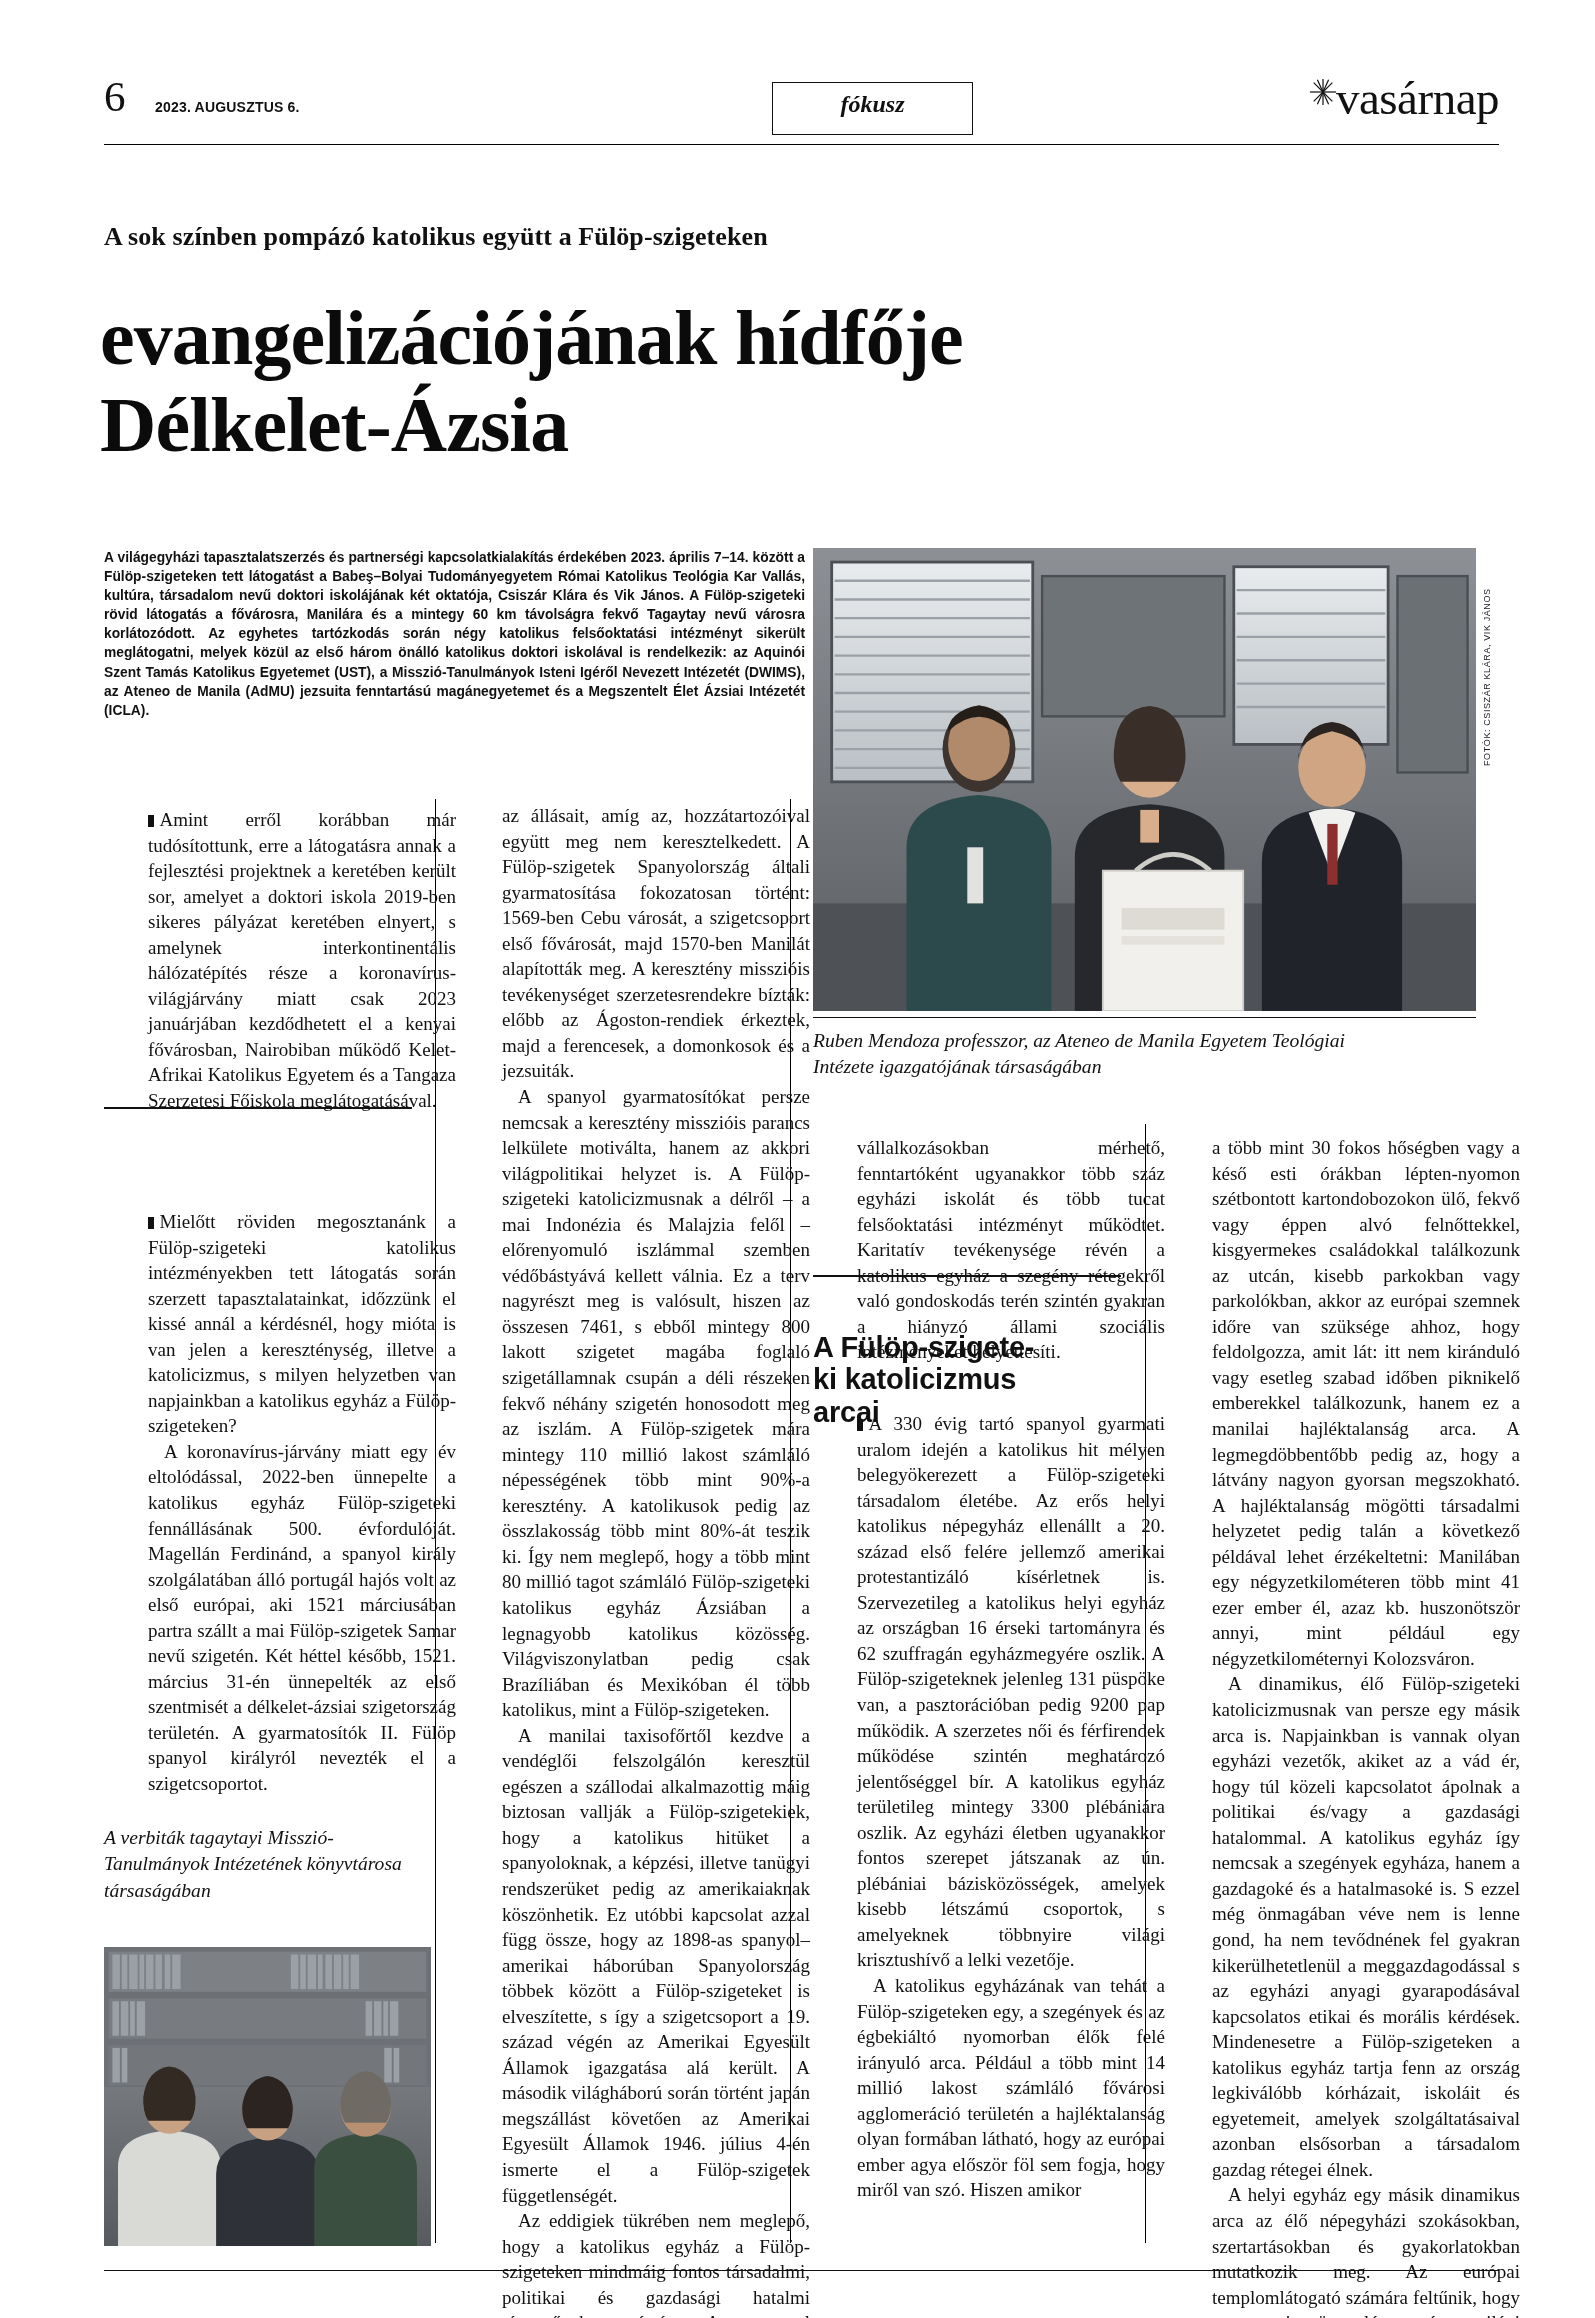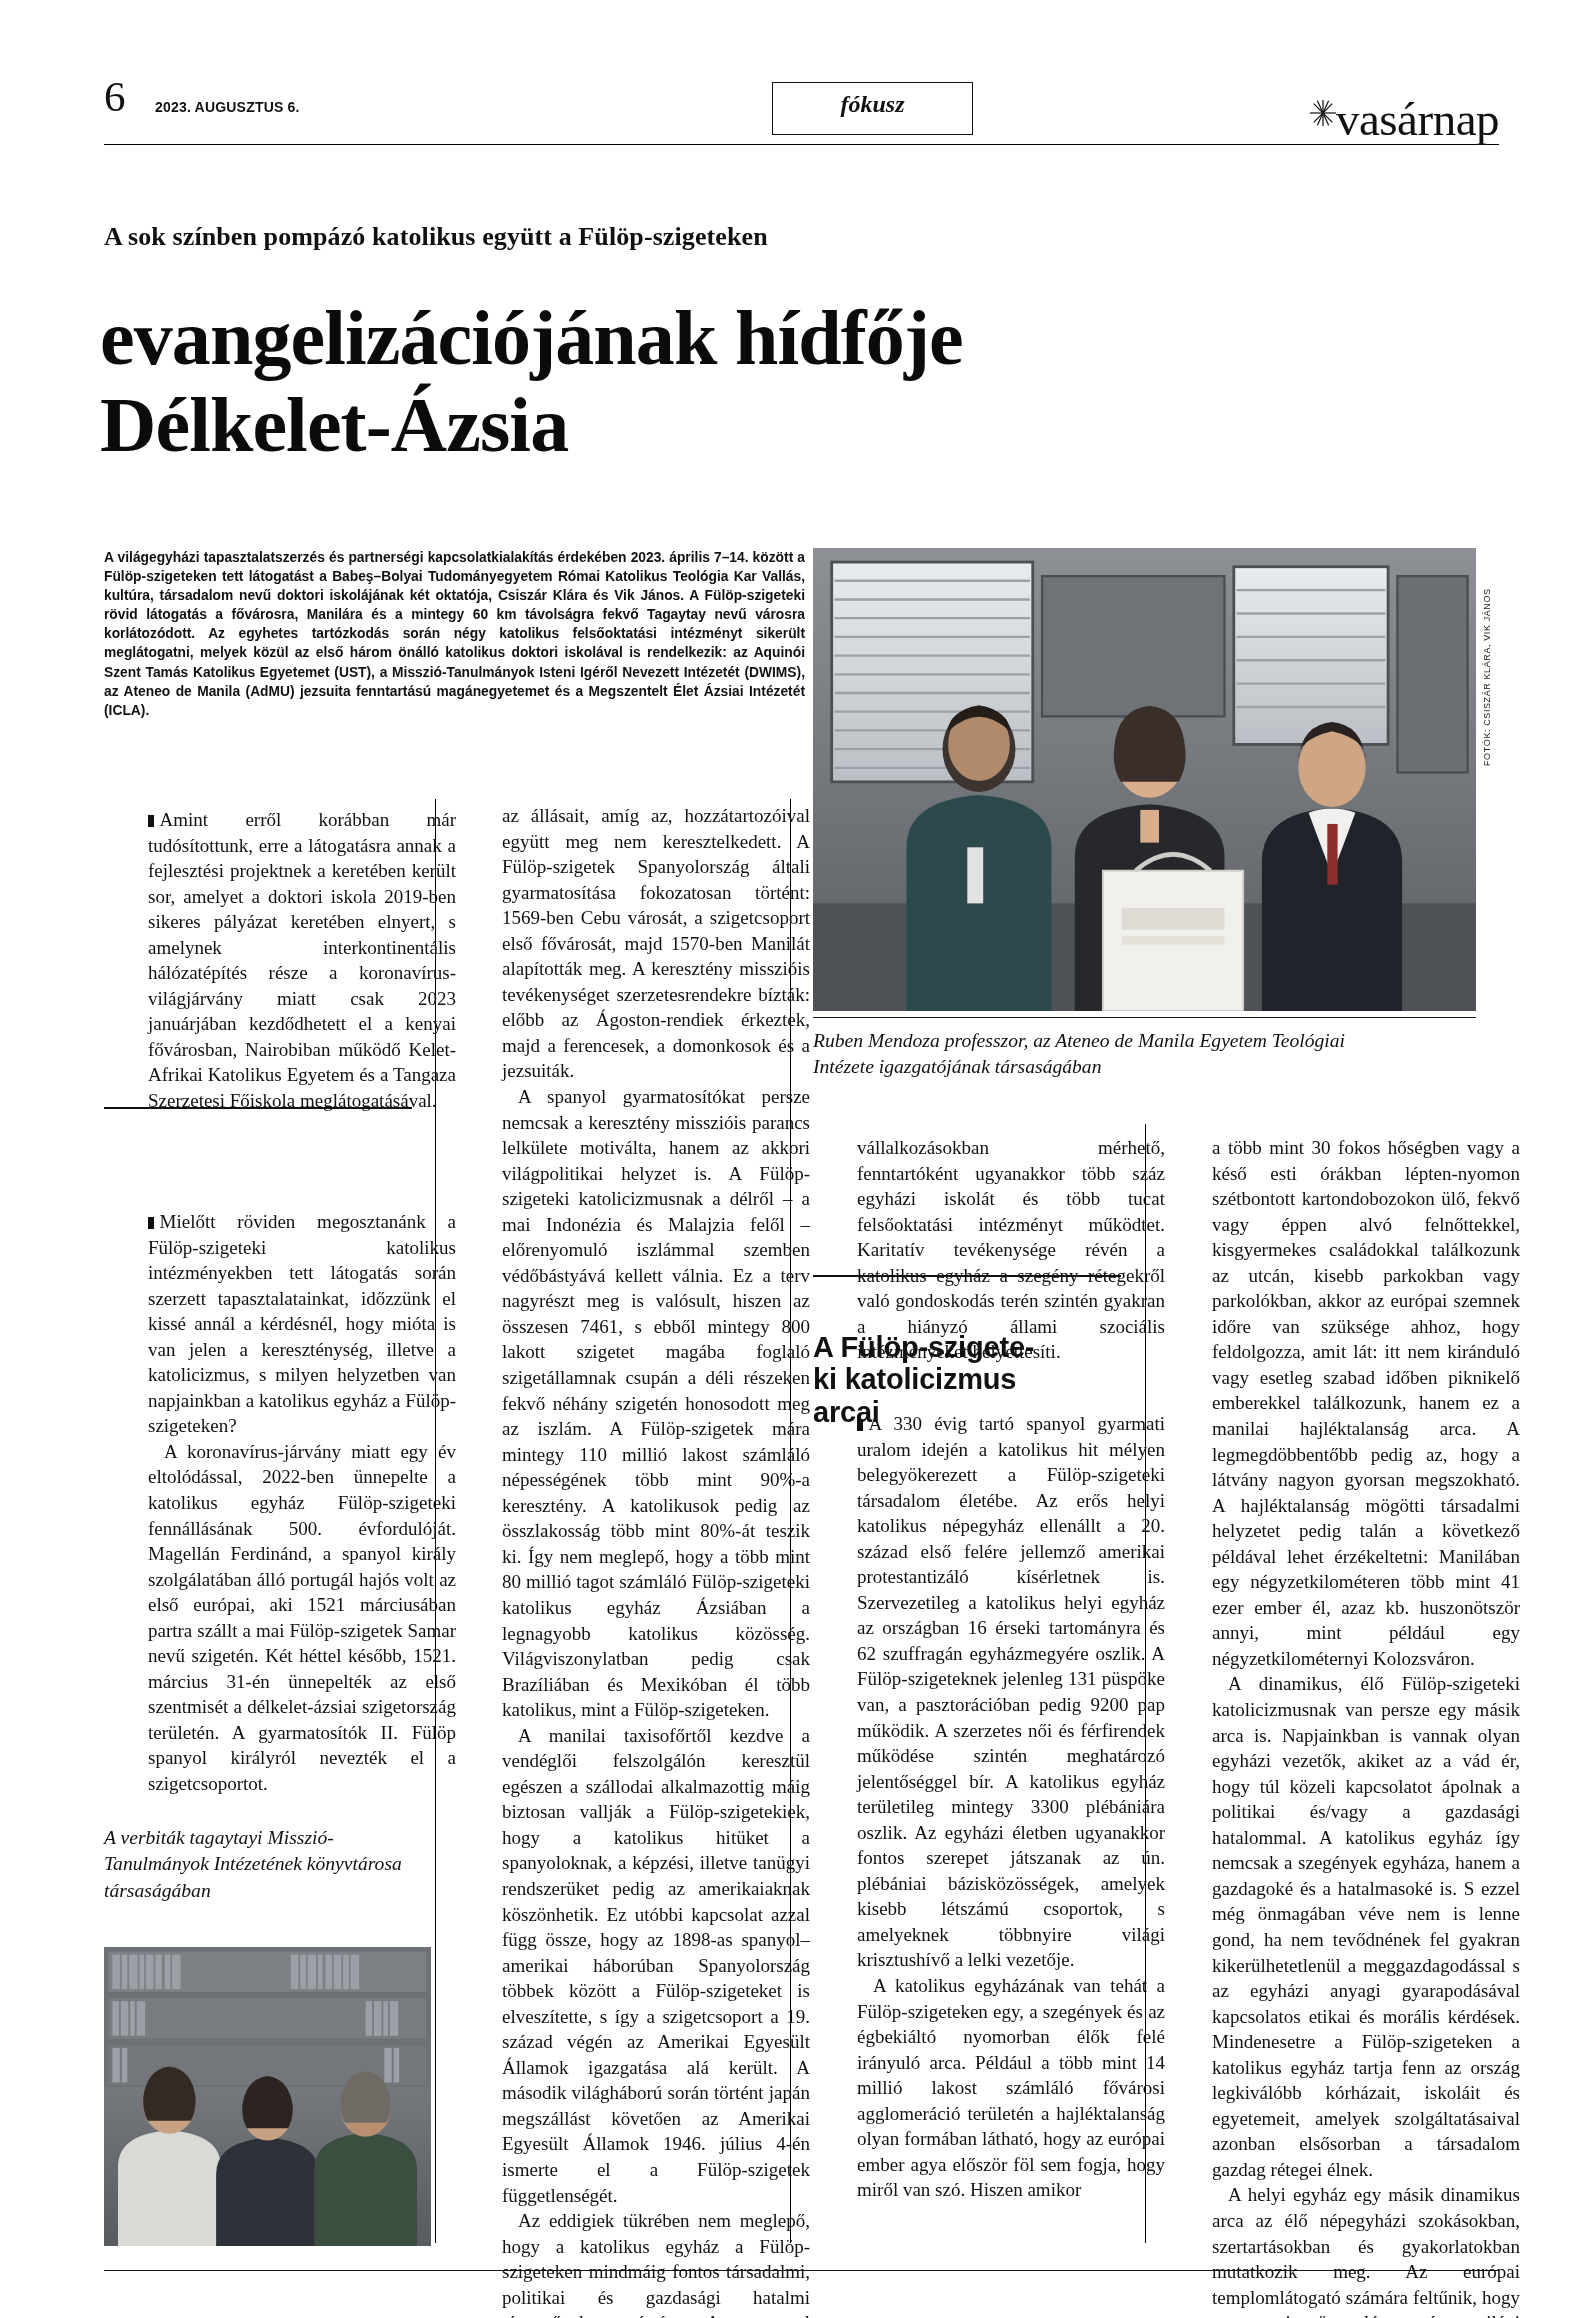--- a/index.html
+++ b/index.html
@@ -73,21 +73,20 @@
     font-style: italic;
     font-weight: 700;
     font-size: 24px;
     color: #111;
   }
   .brand {
     position: absolute;
     right: 0px;
     top: 4.7px;
     text-align: center;
-    margin-top: 21px;
   }
   .brand-word {
     font-family: "Liberation Serif", serif;
     font-size: 47px;
     font-weight: 400;
     letter-spacing: -0.5px;
     color: #111;
     line-height: 1;
   }
   .brand-star {

